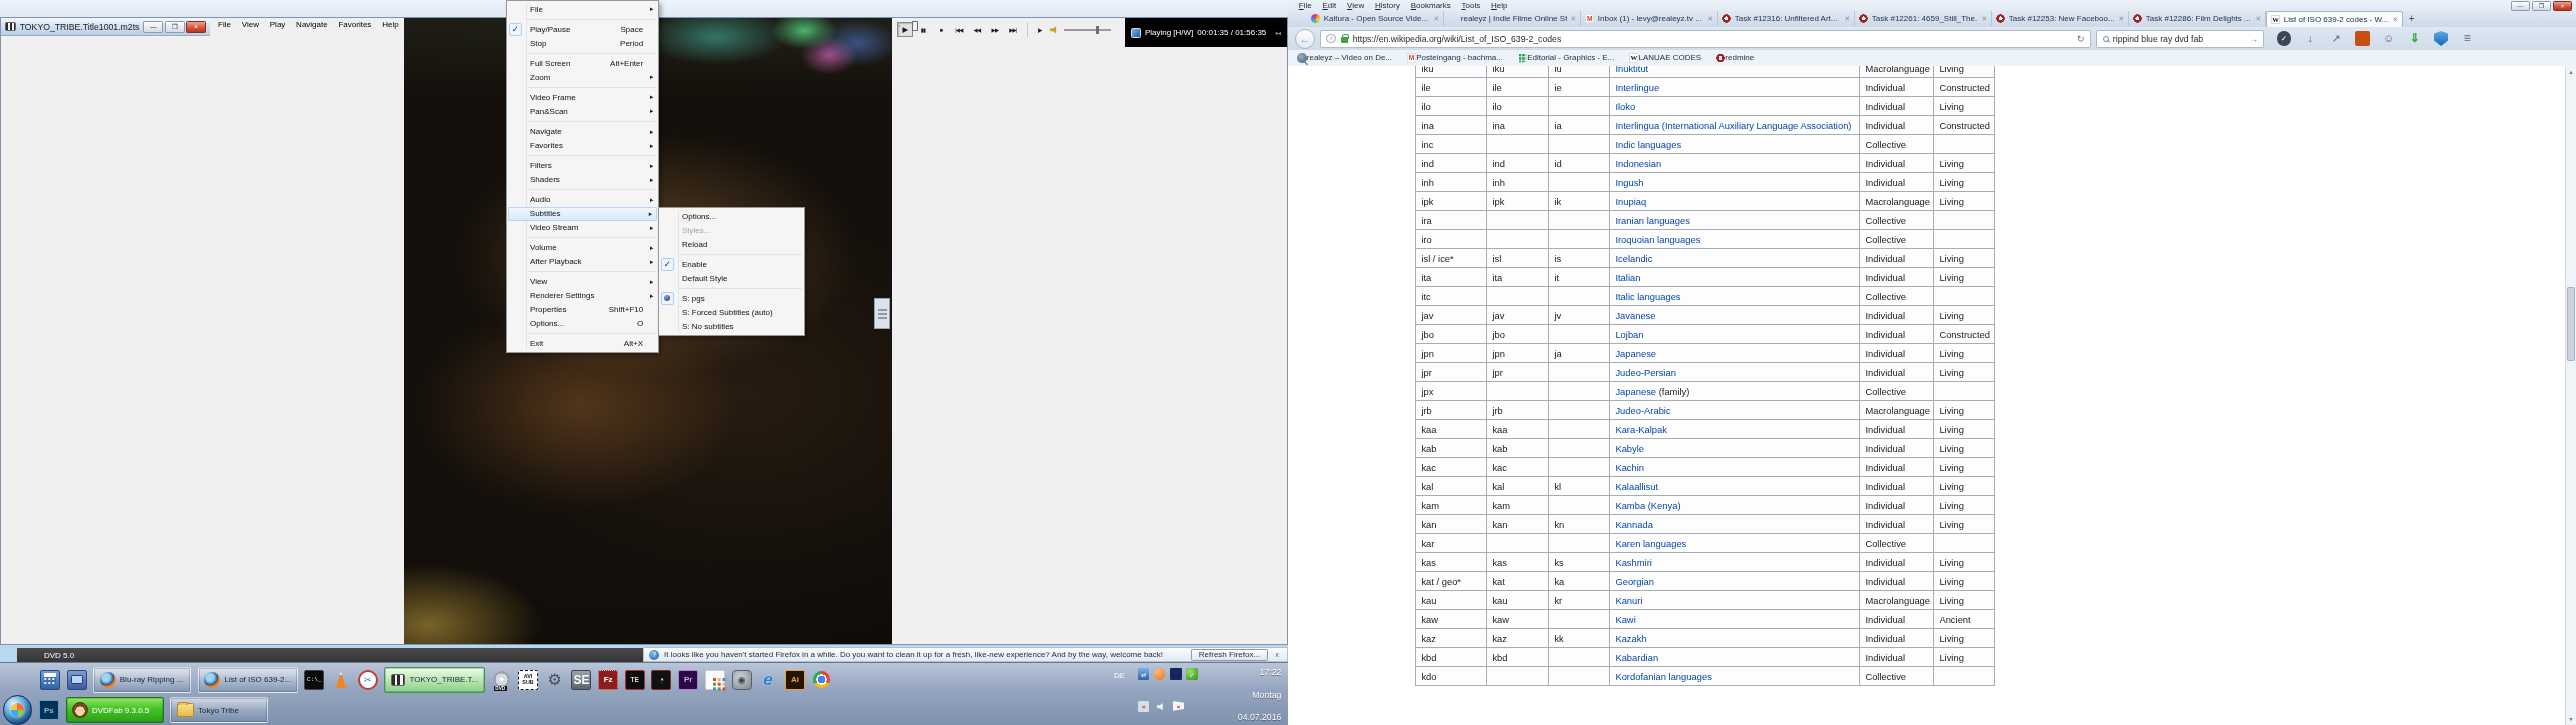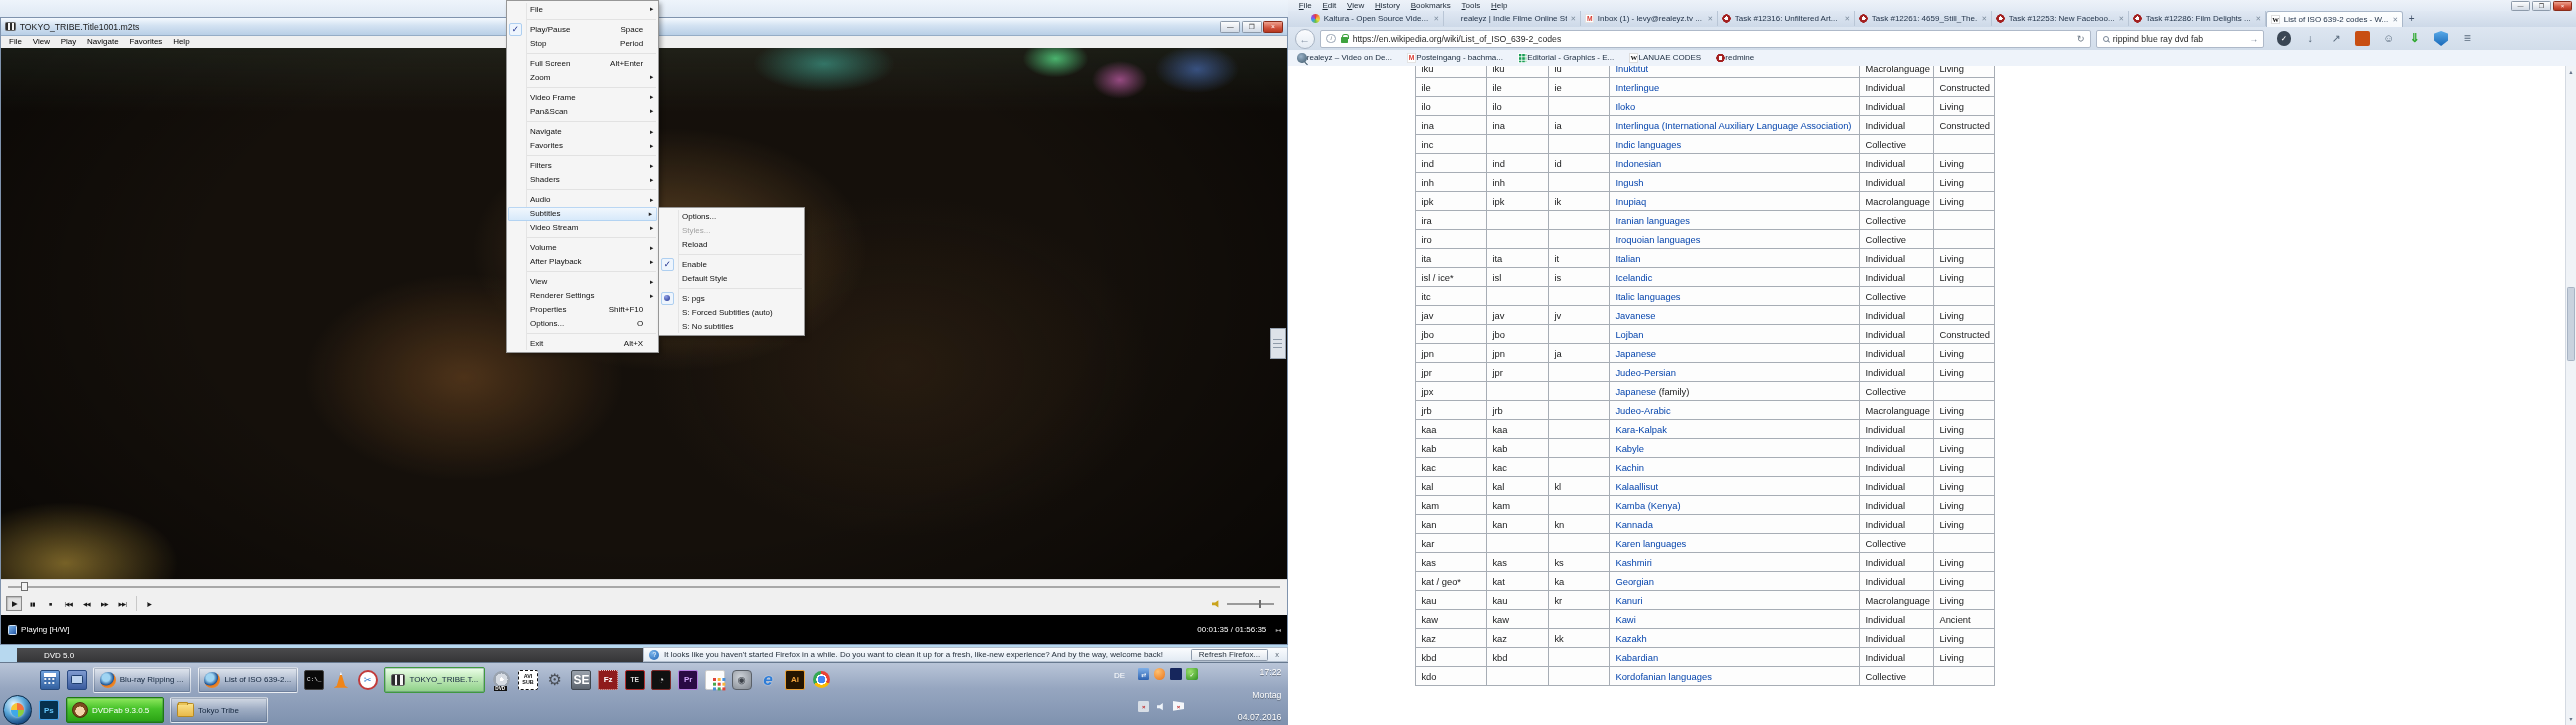--- a/index.html
+++ b/index.html
@@ -1,21 +1,21 @@
 <!DOCTYPE html>
 <html style="font-size:10.7px"><head>
 <meta charset="utf-8">
 <style>
 *{margin:0;padding:0;box-sizing:border-box}
 body{font-family:"Liberation Sans",sans-serif;background:#000}
 #screen{position:relative;width:2576px;height:726px;overflow:hidden;background:#0a0a0a;font-size:8px}
 
 #left-monitor{position:absolute;left:0;top:0;width:1288px;height:726px;background:#b7d8ef}
 .desktop-top{position:absolute;left:0;top:0;width:1288px;height:17.4px;background:linear-gradient(#eef4fb,#dfe9f4)}
-.mpc{position:absolute;left:0;top:17.4px;width:1288px;height:628px;border:0.7px solid #7f93ad;background:#f0f0f0;display:flex;flex-direction:column}
+.mpc{position:absolute;left:0;top:17.4px;width:1288px;height:628px;border:0.7px solid #7f93ad;background:#f0f0f0;display:flex;}
 .mpc-titlebar{height:17.4px;background:linear-gradient(#f4f9fe,#d3e2f2 45%,#b9cfe6);border-bottom:0.7px solid #96adc6;display:flex;align-items:center;padding:0 4px;gap:4px}
 .mpc-appicon{width:10.7px;height:9.4px;background:repeating-linear-gradient(90deg,#2b2b2b 0 2px,#f5f5f5 2px 4px);border:0.7px solid #666;border-radius:1.3px}
 .mpc-title{font-size:8.7px;color:#1c1c1c}
 .winbtns{margin-left:auto;display:flex;gap:1.3px}
 .winbtn{width:20px;height:12px;border:0.7px solid #8d9aaa;border-radius:1.3px;background:linear-gradient(#fdfdfd,#d3dbe6);display:flex;align-items:center;justify-content:center;font-size:6.7px;color:#333}
 .winbtn.close{background:linear-gradient(#efa28f,#d0523c 60%,#b5371f);color:#fff;border-color:#8a2c1a}
 .mpc-menubar{height:12px;background:#f0f0f0;display:flex;align-items:center;padding-left:2.7px}
 .mpc-menubar span{padding:0 5.4px;font-size:8px;color:#000}
 .mpc-video{position:relative;flex:1;background-color:#15100b;
  background-image:
@@ -675,32 +675,32 @@
             </tr>
             <tr>
               <td>iro</td>
               <td></td>
               <td></td>
               <td class="lang"><span class="lnk">Iroquoian languages</span></td>
               <td>Collective</td>
               <td></td>
             </tr>
             <tr>
+              <td>isl / ice*</td>
+              <td>isl</td>
+              <td>is</td>
+              <td class="lang"><span class="lnk">Icelandic</span></td>
+              <td>Individual</td>
+              <td>Living</td>
+            </tr>
+            <tr>
               <td>ita</td>
               <td>ita</td>
               <td>it</td>
               <td class="lang"><span class="lnk">Italian</span></td>
-              <td>Individual</td>
-              <td>Living</td>
-            </tr>
-            <tr>
-              <td>isl / ice*</td>
-              <td>isl</td>
-              <td>is</td>
-              <td class="lang"><span class="lnk">Icelandic</span></td>
               <td>Individual</td>
               <td>Living</td>
             </tr>
             <tr>
               <td>itc</td>
               <td></td>
               <td></td>
               <td class="lang"><span class="lnk">Italic languages</span></td>
               <td>Collective</td>
               <td></td>

